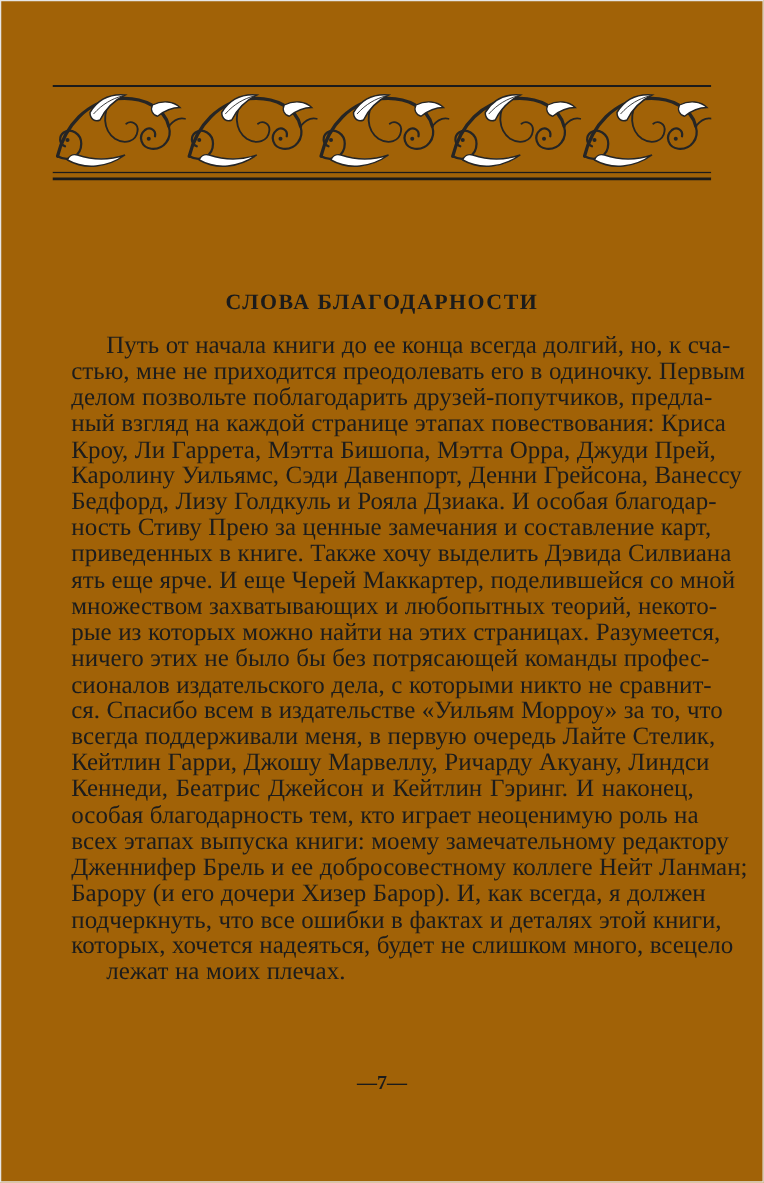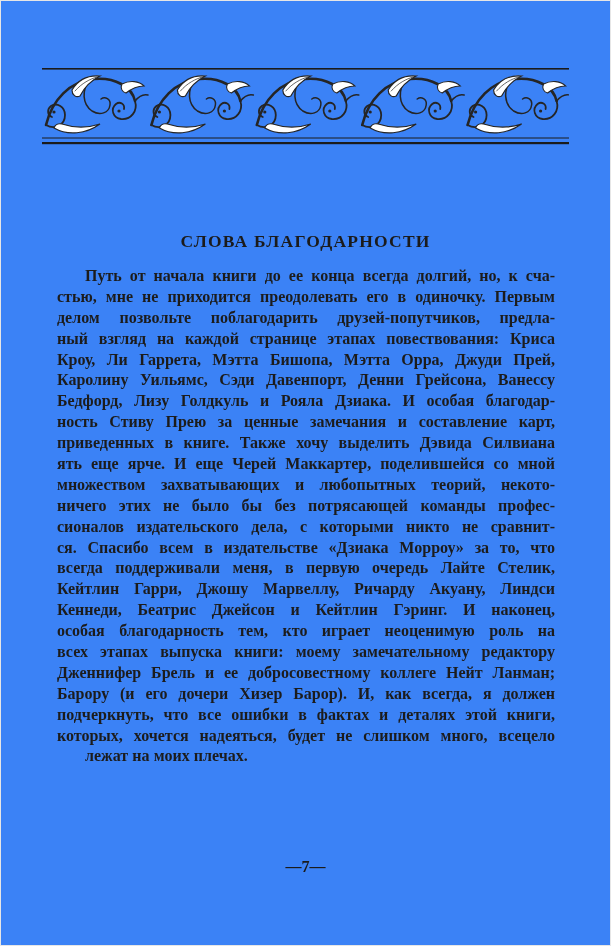--- a/index.html
+++ b/index.html
@@ -4,21 +4,21 @@
 <style>
   html, body {
     margin: 0;
     padding: 0;
     background: #ffffff;
   }
   .page {
     position: relative;
     width: 611px;
     height: 946px;
-    background: #3b82f6;
+    background: #a16207;
     overflow: hidden;
     font-family: "Liberation Serif", serif;
     color: #1b1b1b;
     box-sizing: border-box;
     outline: 1px solid #e6e6e6;
     outline-offset: -1px;
   }
   .ornament {
     position: absolute;
     left: 42px;
@@ -40,22 +40,22 @@
   }
   .body-text {
     position: absolute;
     top: 266px;
     left: 57px;
     width: 498px;
   }
   .body-line {
     height: 20.9px;
     line-height: 20.9px;
-    font-size: 16px;
-    font-weight: bold;
+    font-size: 20px;
+    font-weight: normal;
     color: #1c1c1c;
     white-space: nowrap;
     text-align: justify;
     text-align-last: justify;
     word-spacing: 0.2px;
   }
   
   .body-line.last {
     text-align-last: left;
     margin-left: 28px;
@@ -126,23 +126,24 @@
       <div class="body-line">стью, мне не приходится преодолевать его в одиночку. Первым</div>
       <div class="body-line">делом позвольте поблагодарить друзей-попутчиков, предла-</div>
       <div class="body-line">ный взгляд на каждой странице этапах повествования: Криса</div>
       <div class="body-line">Кроу, Ли Гаррета, Мэтта Бишопа, Мэтта Орра, Джуди Прей,</div>
       <div class="body-line">Каролину Уильямс, Сэди Давенпорт, Денни Грейсона, Ванессу</div>
       <div class="body-line">Бедфорд, Лизу Голдкуль и Рояла Дзиака. И особая благодар-</div>
       <div class="body-line">ность Стиву Прею за ценные замечания и составление карт,</div>
       <div class="body-line">приведенных в книге. Также хочу выделить Дэвида Силвиана</div>
       <div class="body-line">ять еще ярче. И еще Черей Маккартер, поделившейся со мной</div>
       <div class="body-line">множеством захватывающих и любопытных теорий, некото-</div>
+      <div class="body-line">рые из которых можно найти на этих страницах. Разумеется,</div>
       <div class="body-line">ничего этих не было бы без потрясающей команды профес-</div>
       <div class="body-line">сионалов издательского дела, с которыми никто не сравнит-</div>
-      <div class="body-line">ся. Спасибо всем в издательстве «Дзиака Морроу» за то, что</div>
+      <div class="body-line">ся. Спасибо всем в издательстве «Уильям Морроу» за то, что</div>
       <div class="body-line">всегда поддерживали меня, в первую очередь Лайте Стелик,</div>
       <div class="body-line">Кейтлин Гарри, Джошу Марвеллу, Ричарду Акуану, Линдси</div>
       <div class="body-line">Кеннеди, Беатрис Джейсон и Кейтлин Гэринг. И наконец,</div>
       <div class="body-line">особая благодарность тем, кто играет неоценимую роль на</div>
       <div class="body-line">всех этапах выпуска книги: моему замечательному редактору</div>
       <div class="body-line">Дженнифер Брель и ее добросовестному коллеге Нейт Ланман;</div>
       <div class="body-line">Барору (и его дочери Хизер Барор). И, как всегда, я должен</div>
       <div class="body-line">подчеркнуть, что все ошибки в фактах и деталях этой книги,</div>
       <div class="body-line">которых, хочется надеяться, будет не слишком много, всецело</div>
       <div class="body-line last">лежат на моих плечах.</div>

